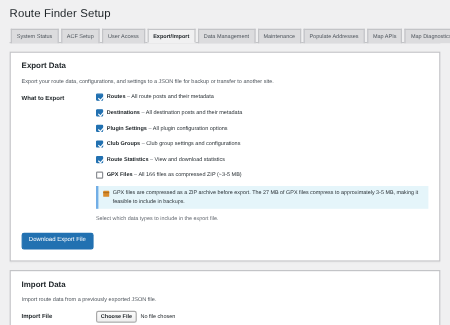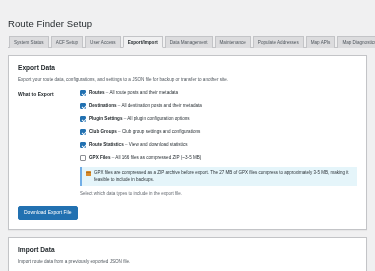--- a/index.html
+++ b/index.html
@@ -5,21 +5,21 @@
   * { box-sizing: border-box; }
   html, body {
     margin: 0; padding: 0;
     width: 375px; height: 271px;
     overflow: hidden;
     background: #f0f0f1;
     font-family: "Liberation Sans", sans-serif;
     color: #3c434a;
     -webkit-font-smoothing: antialiased;
   }
-  .wrap { width: 375px; height: 192px; position: relative; margin-top: 12px; }
+  .wrap { width: 375px; height: 192px; position: relative; }
 
   
   .page-header {
     padding: 6px 8px 0 8px;
   }
   .page-title {
     font-size: 9.5px;
     font-weight: 400;
     color: #1d2327;
     margin: 0 0 5px 0;

